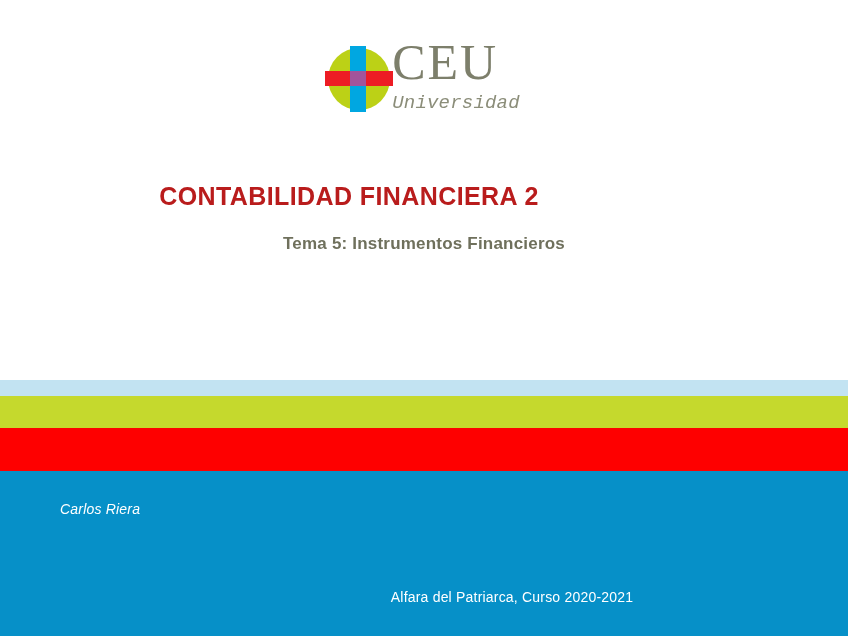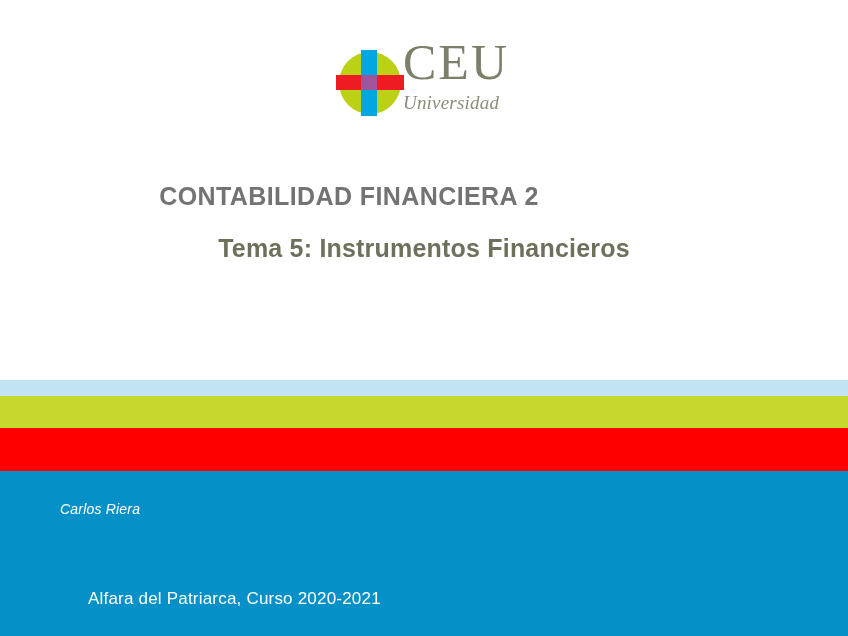--- a/index.html
+++ b/index.html
@@ -26,21 +26,21 @@
     position: absolute;
     left: 0;
     top: 40px;
     width: 848px;
     display: flex;
     justify-content: center;
     align-items: flex-start;
   }
   .logo-inner {
     display: flex;
-    align-items: flex-end;
+    align-items: center;
     gap: 2px;
   }
   .logo-mark {
     position: relative;
     width: 62px;
     height: 62px;
     margin-top: 3px;
     flex: none;
   }
   .logo-circle {
@@ -83,48 +83,48 @@
   }
   .logo-ceu {
     font-family: "Liberation Serif", serif;
     font-size: 50px;
     letter-spacing: 2px;
     color: #7d7f6b;
     line-height: 0.98;
     margin-top: -2px;
   }
   .logo-sub {
-    font-family: Liberation Serif, serif;
+    font-family: Liberation Mono, monospace;
     font-style: italic;
     font-size: 19px;
     color: #8b8d79;
     line-height: 1.18;
     margin-top: 5px;
     letter-spacing: 0.2px;
   }
 
   
   .title-main {
     position: absolute;
     left: 0;
     top: 182px;
     width: 698px;
     text-align: center;
     font-size: 25px;
     font-weight: bold;
-    color: #737373;
+    color: #b91c1c;
     letter-spacing: 0.4px;
   }
   .title-sub {
     position: absolute;
     left: 0;
     top: 234px;
     width: 848px;
     text-align: center;
-    font-size: 25px;
+    font-size: 17px;
     font-weight: bold;
     color: #6f705c;
     letter-spacing: 0.2px;
   }
 
   
   .band {
     position: absolute;
     left: 0;
     width: 848px;
@@ -159,22 +159,23 @@
     font-style: italic;
     color: #ffffff;
     letter-spacing: 0.2px;
     text-align: center;
   }
   .place {
     position: absolute;
     left: 0;
     top: 589px;
     width: 848px;
+    text-align: center;
     padding-right: 0;
-    font-size: 17px;
+    font-size: 14px;
     color: #ffffff;
     letter-spacing: 0.2px;
   }
   .place-inner {
     display: inline-block;
     transform: translateX(88px);
   }
 </style>
 </head>
 <body>

